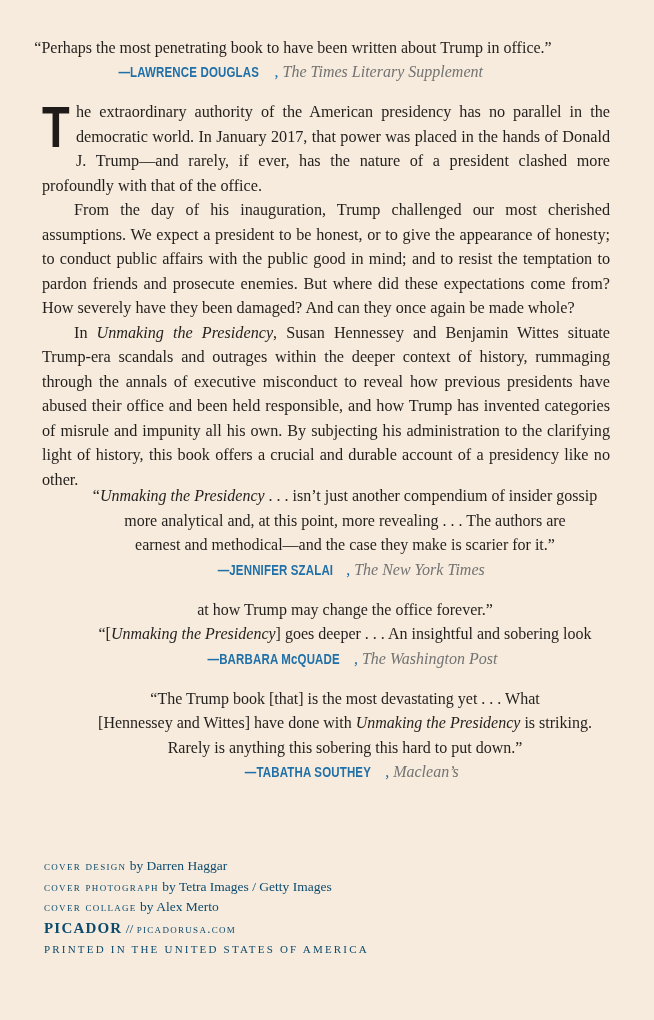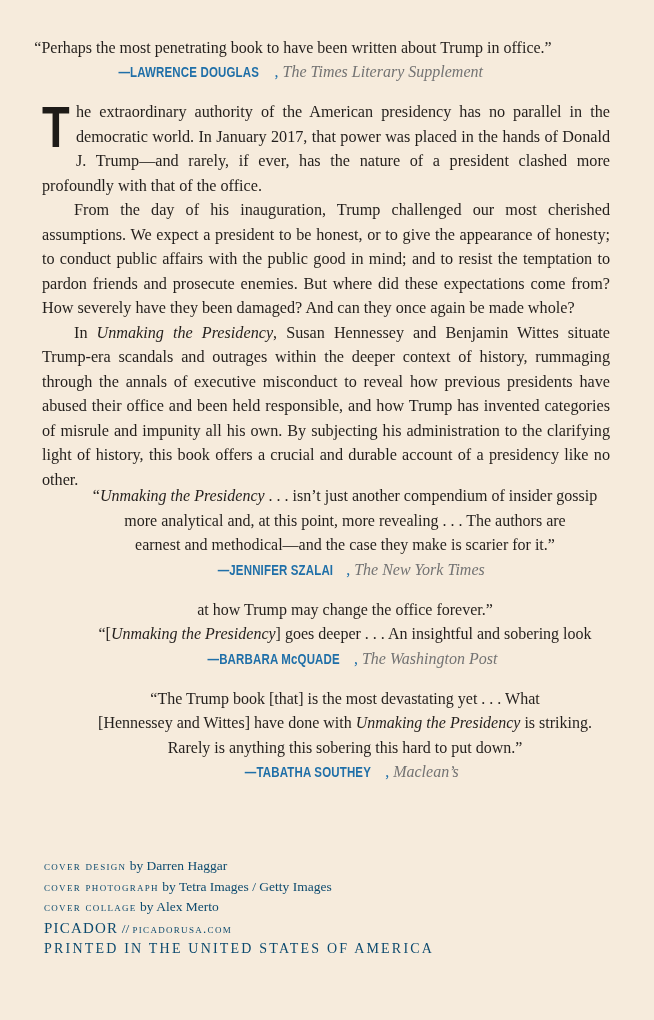--- a/index.html
+++ b/index.html
@@ -47,24 +47,24 @@
   em { font-style: italic; }
   .credits {
     position: absolute; top: 856px; left: 44px;
     font-size: 13.5px; line-height: 20.5px; color: #0c4a6e;
   }
   .sc {
     font-variant: small-caps; text-transform: lowercase;
     letter-spacing: 1.3px; font-size: 13px;
   }
   .picador {
-    font-weight: normal; letter-spacing: 1.2px; font-size: 15px;
+    font-weight: bold; letter-spacing: 1.2px; font-size: 15px;
   }
   .printed {
-    font-size: 14px; letter-spacing: 2.2px; text-transform: uppercase;
+    font-size: 11px; letter-spacing: 2.2px; text-transform: uppercase;
   }
 </style>
 </head>
 <body>
 
 <div class="blurb-top">
   <div>“Perhaps the most penetrating book to have been written about Trump in office.”</div>
   <div class="attr-line">
     <span class="attr">—LAWRENCE DOUGLAS</span><span class="attr-comma">,</span>
     <span class="attr-pub">The Times Literary Supplement</span>

